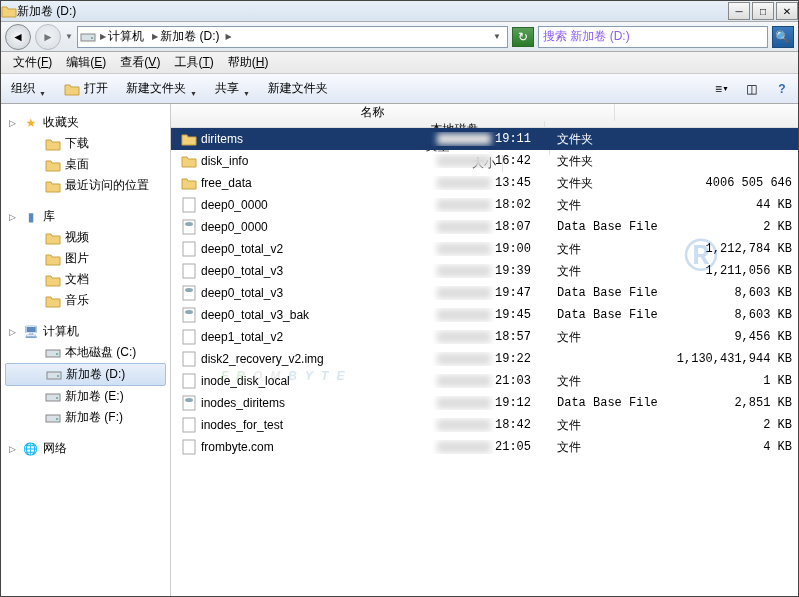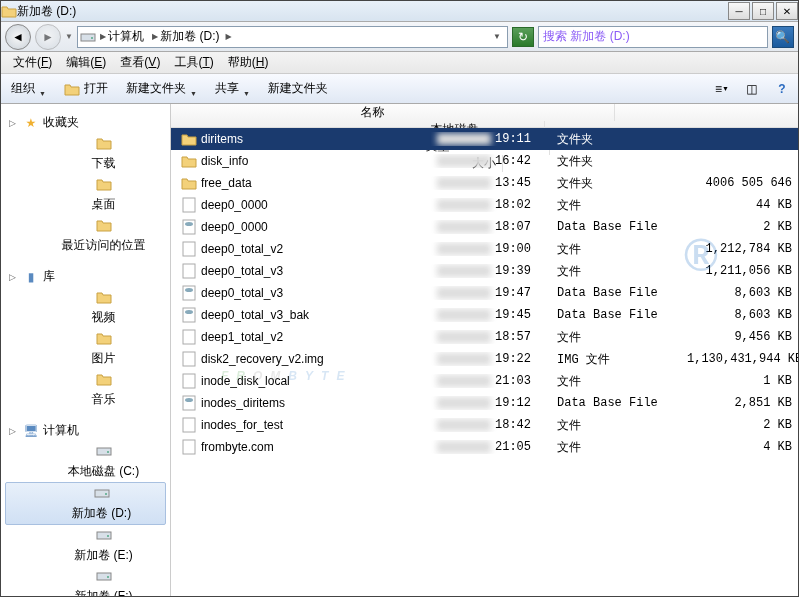--- a/index.html
+++ b/index.html
@@ -28,21 +28,21 @@
 .tool-item { display: flex; align-items: flex-end; gap: 4px; padding: 2px 4px; }
 .tool-item .tri { font-size: 7px; color: #333; }
 .tool-spacer { flex: 1; }
 .tool-icon { width: 20px; height: 20px; display: flex; align-items: center; justify-content: center; }
 
 .main { display: flex; height: calc(100% - 103px); }
 .sidebar { width: 170px; background: #fff; border-right: 1px solid #ccc; padding: 8px 0; overflow: hidden; }
 .side-group { margin-bottom: 10px; }
 .side-head { display: flex; align-items: center; gap: 4px; padding: 2px 8px; font-weight: normal; }
 .side-head .exp { width: 10px; font-size: 9px; color: #666; }
-.side-item { display: flex; align-items: center; gap: 4px; padding: 2px 8px 2px 28px; flex-direction: column; }
+.side-item { display: flex; align-items: center; gap: 4px; padding: 2px 8px 2px 28px; }
 .side-item.l2 { padding-left: 44px; }
 .side-item.sel { background: linear-gradient(#e8f0fa,#d0e0f4); border: 1px solid #a8c0e0; border-radius: 2px; margin: 0 4px; padding-left: 40px; }
 .ic { width: 16px; height: 16px; display: inline-flex; align-items: center; justify-content: center; font-size: 12px; }
 
 .content { flex: 1; display: flex; flex-direction: column; overflow: hidden; }
 .col-head { height: 24px; background: linear-gradient(#fdfdfd,#f0f0f0); display: flex; align-items: center; border-bottom: 1px solid #ddd; flex-direction: column; }
 .col { padding: 0 6px; border-right: 1px solid #e0e0e0; height: 100%; display: flex; align-items: center; }
 .col.name { width: 260px; }
 .col.date { width: 120px; }
 .col.type { width: 130px; }
@@ -209,20 +209,28 @@
             </svg>
           </span>
           <span>图片</span>
         </div>
         <div class="side-item l2">
           <span class="ic">
             <svg class="folder" viewBox="0 0 16 14">
               <path fill="#f3d17a" stroke="#c9a143" d="M1 3h5l1 2h8v8H1z"></path>
             </svg>
           </span>
+          <span>文档</span>
+        </div>
+        <div class="side-item l2">
+          <span class="ic">
+            <svg class="folder" viewBox="0 0 16 14">
+              <path fill="#f3d17a" stroke="#c9a143" d="M1 3h5l1 2h8v8H1z"></path>
+            </svg>
+          </span>
           <span>音乐</span>
         </div>
       </div>
       <div class="side-group">
         <div class="side-head">
           <span class="exp">▷</span>
           <span class="ic">
             <span style="color:#5a8ac0">🖥</span>
           </span>
           <span>计算机</span>
@@ -422,21 +430,20 @@
         <div class="row">
           <div class="cell name">
             <span class="ic">
               <svg class="file" viewBox="0 0 14 16">
                 <rect x="1" y="1" width="12" height="14" fill="#fff" stroke="#aaa"></rect>
               </svg>
             </span>
             <span>disk2_recovery_v2.img</span>
           </div>
           <div class="cell date"><span class="date-blur"></span>19:22</div>
-          <div class="cell type">IMG 文件</div>
           <div class="cell size">1,130,431,944 KB</div>
         </div>
         <div class="row">
           <div class="cell name">
             <span class="ic">
               <svg class="file" viewBox="0 0 14 16">
                 <rect x="1" y="1" width="12" height="14" fill="#fff" stroke="#aaa"></rect>
               </svg>
             </span>
             <span>inode_disk_local</span>

